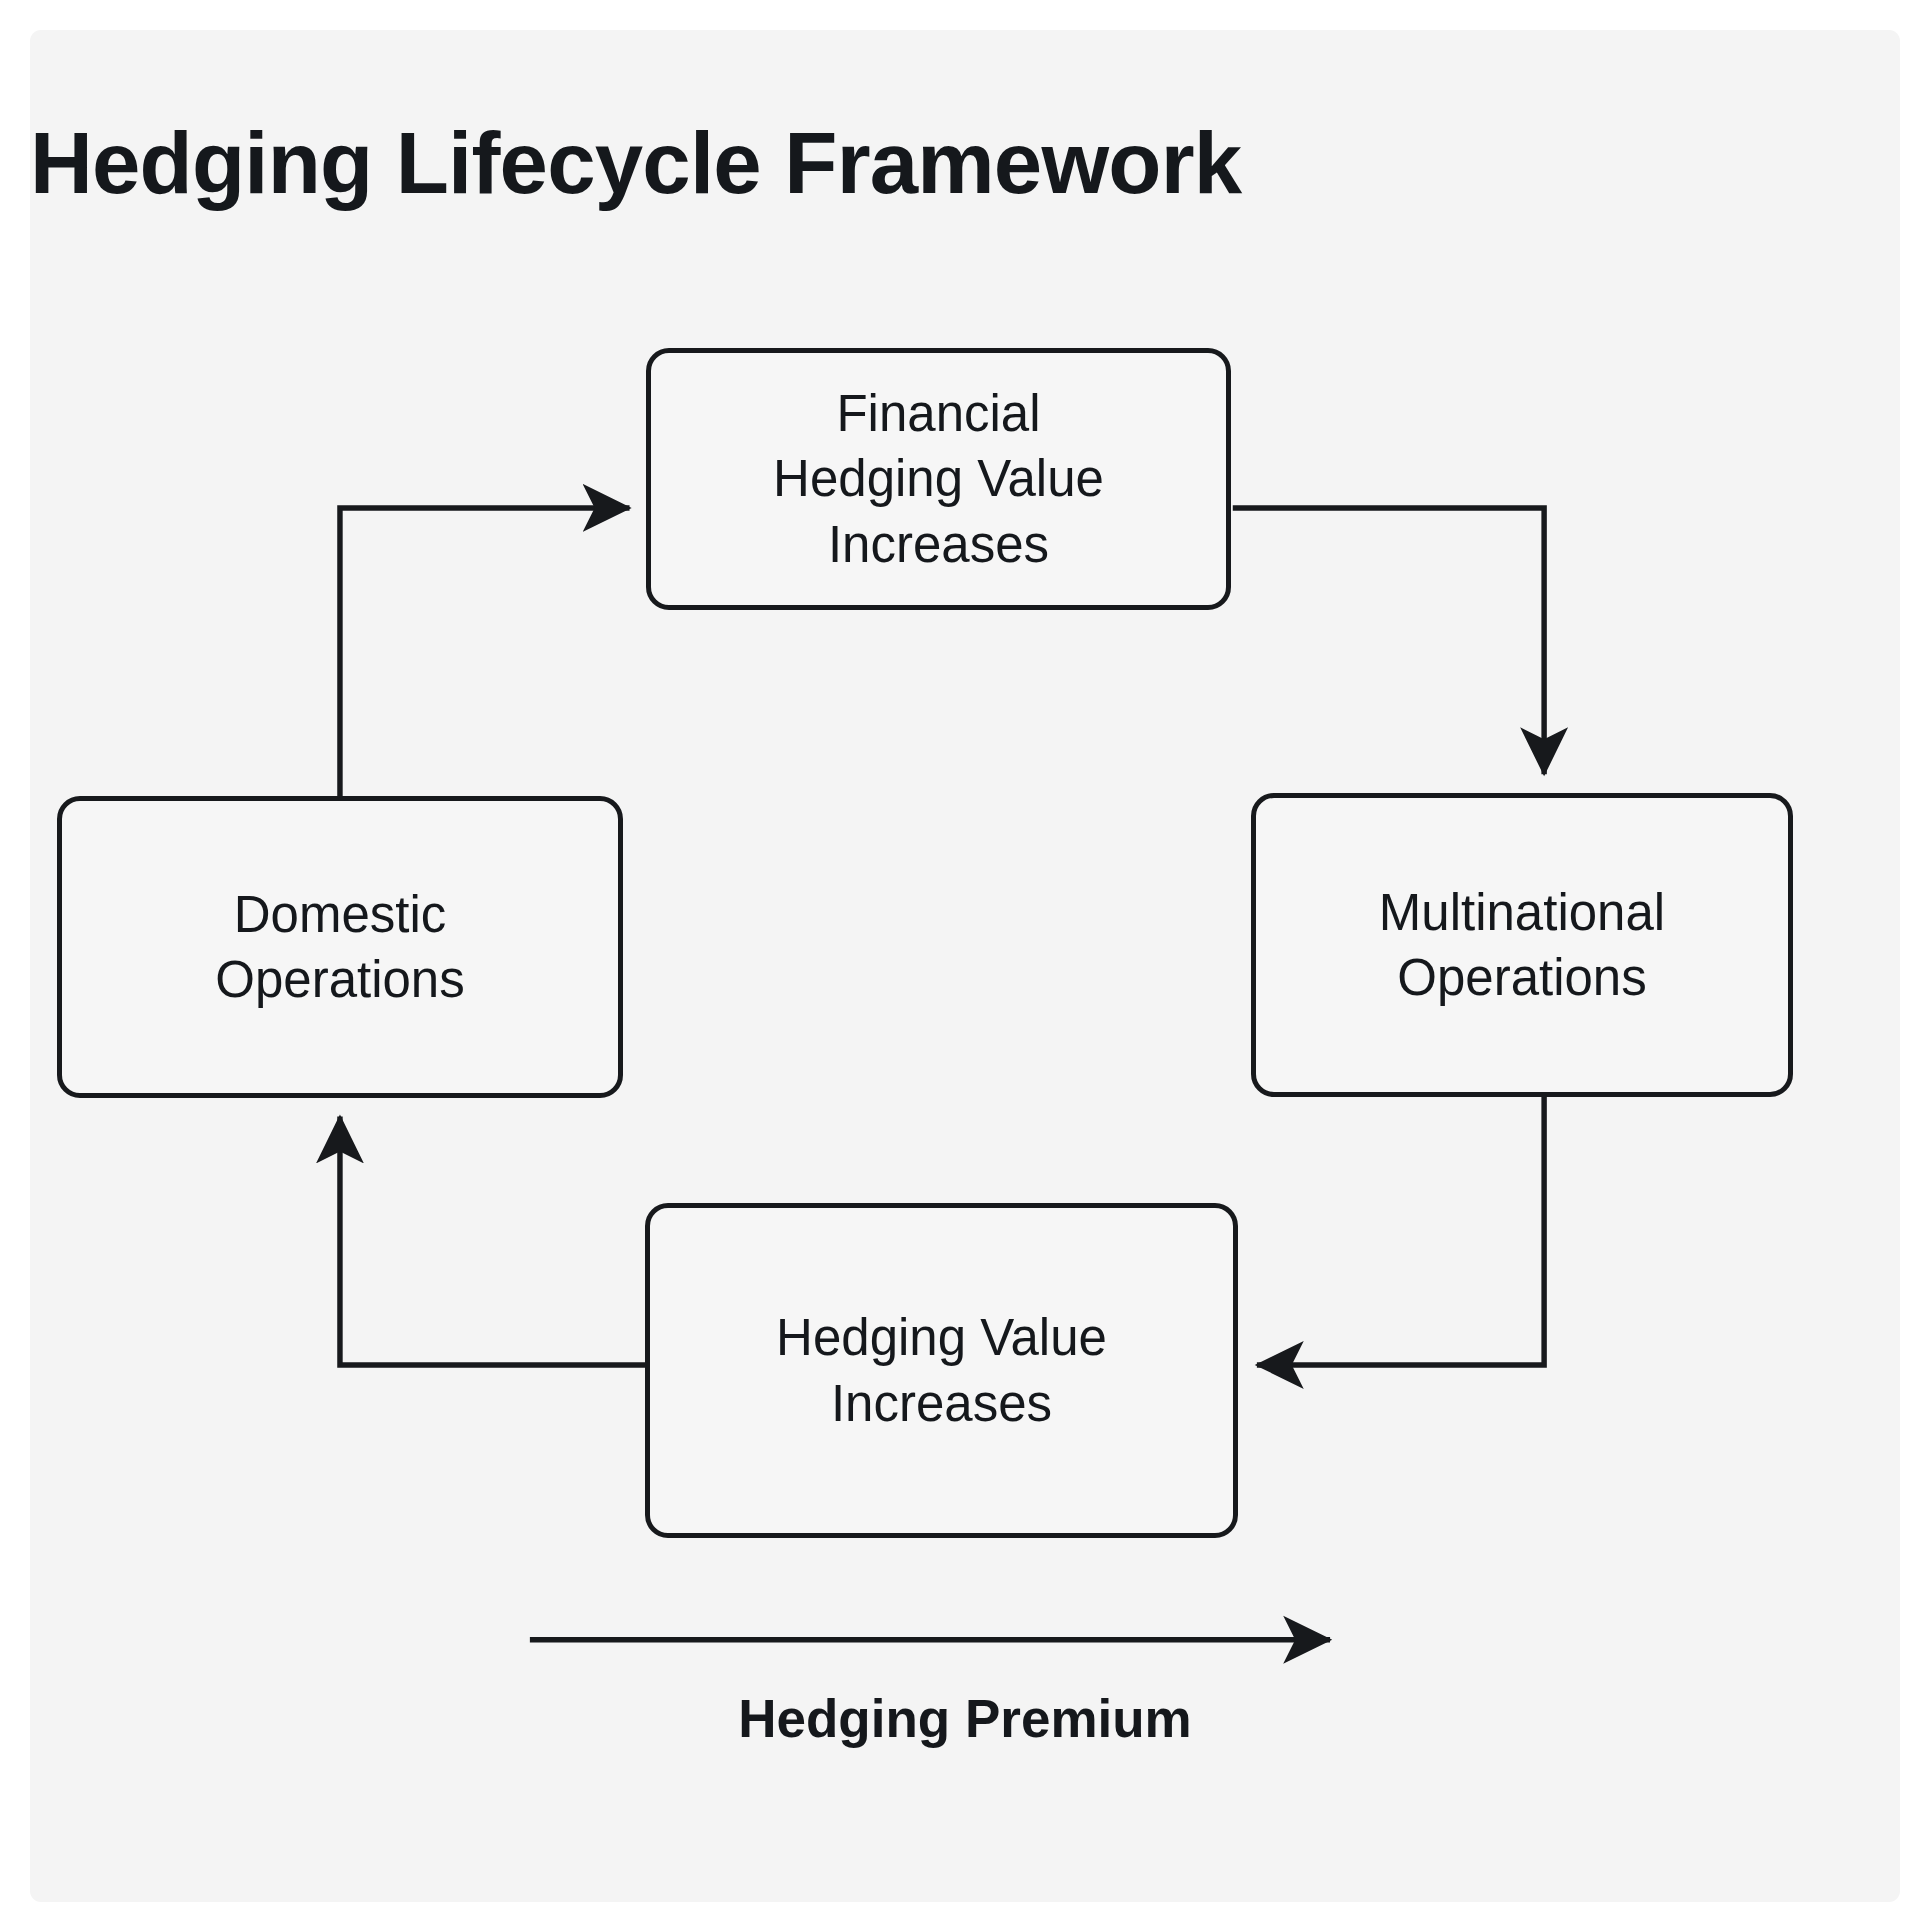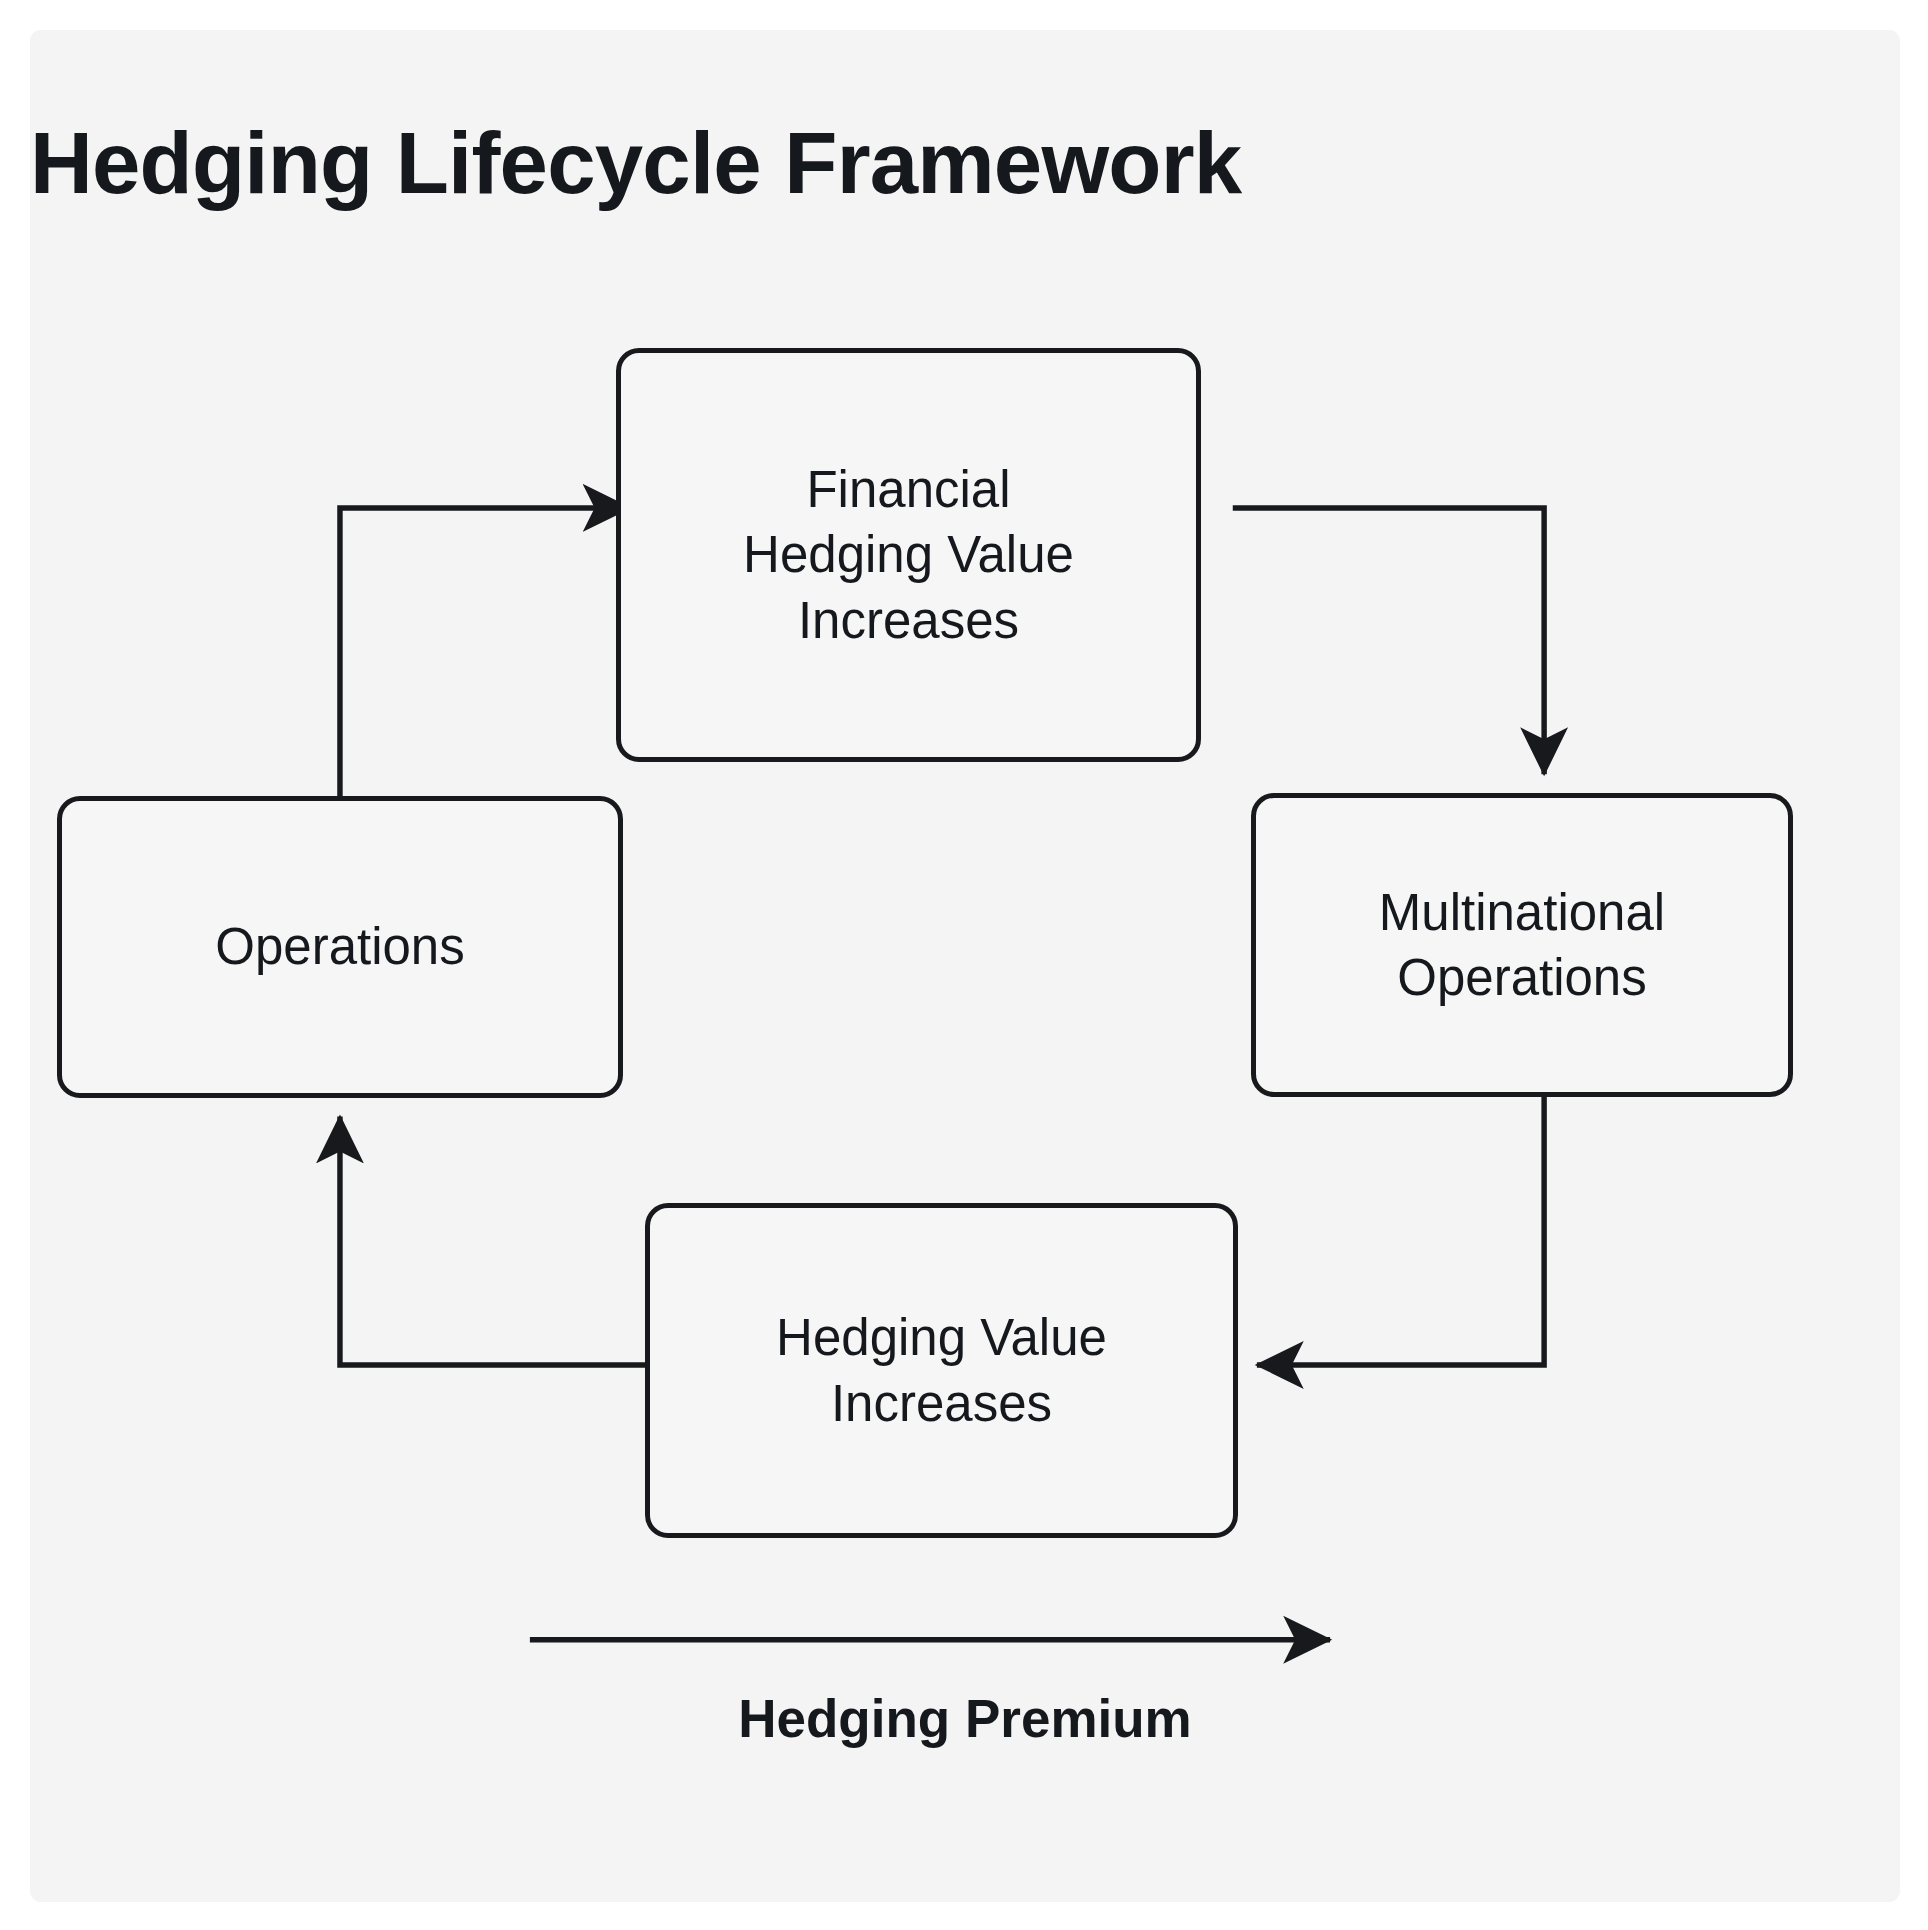--- a/index.html
+++ b/index.html
@@ -53,21 +53,21 @@
     justify-content: center;
     text-align: center;
     color: #15181c;
     font-size: 51px;
     line-height: 1.28;
     font-weight: 400;
     z-index: 3;
   }
   .node span { display: block; }
   #node-financial {
-    left: 586px; top: 318px; width: 585px; height: 414px;
+    left: 616px; top: 318px; width: 585px; height: 262px;
   }
   #node-multinational {
     left: 1221px; top: 763px; width: 542px; height: 304px;
   }
   #node-operational {
     left: 615px; top: 1173px; width: 593px; height: 335px;
   }
   #node-domestic {
     left: 27px; top: 766px; width: 566px; height: 302px;
   }
@@ -146,20 +146,21 @@
 
     <div class="node" id="node-operational">
       <div>
         <span>Hedging Value</span>
         <span>Increases</span>
       </div>
     </div>
 
     <div class="node" id="node-domestic">
       <div>
+        <span>Domestic</span>
         <span>Operations</span>
       </div>
     </div>
 
     <div class="axis-label">Hedging Premium</div>
 
   </div>
 </div>
 
 

